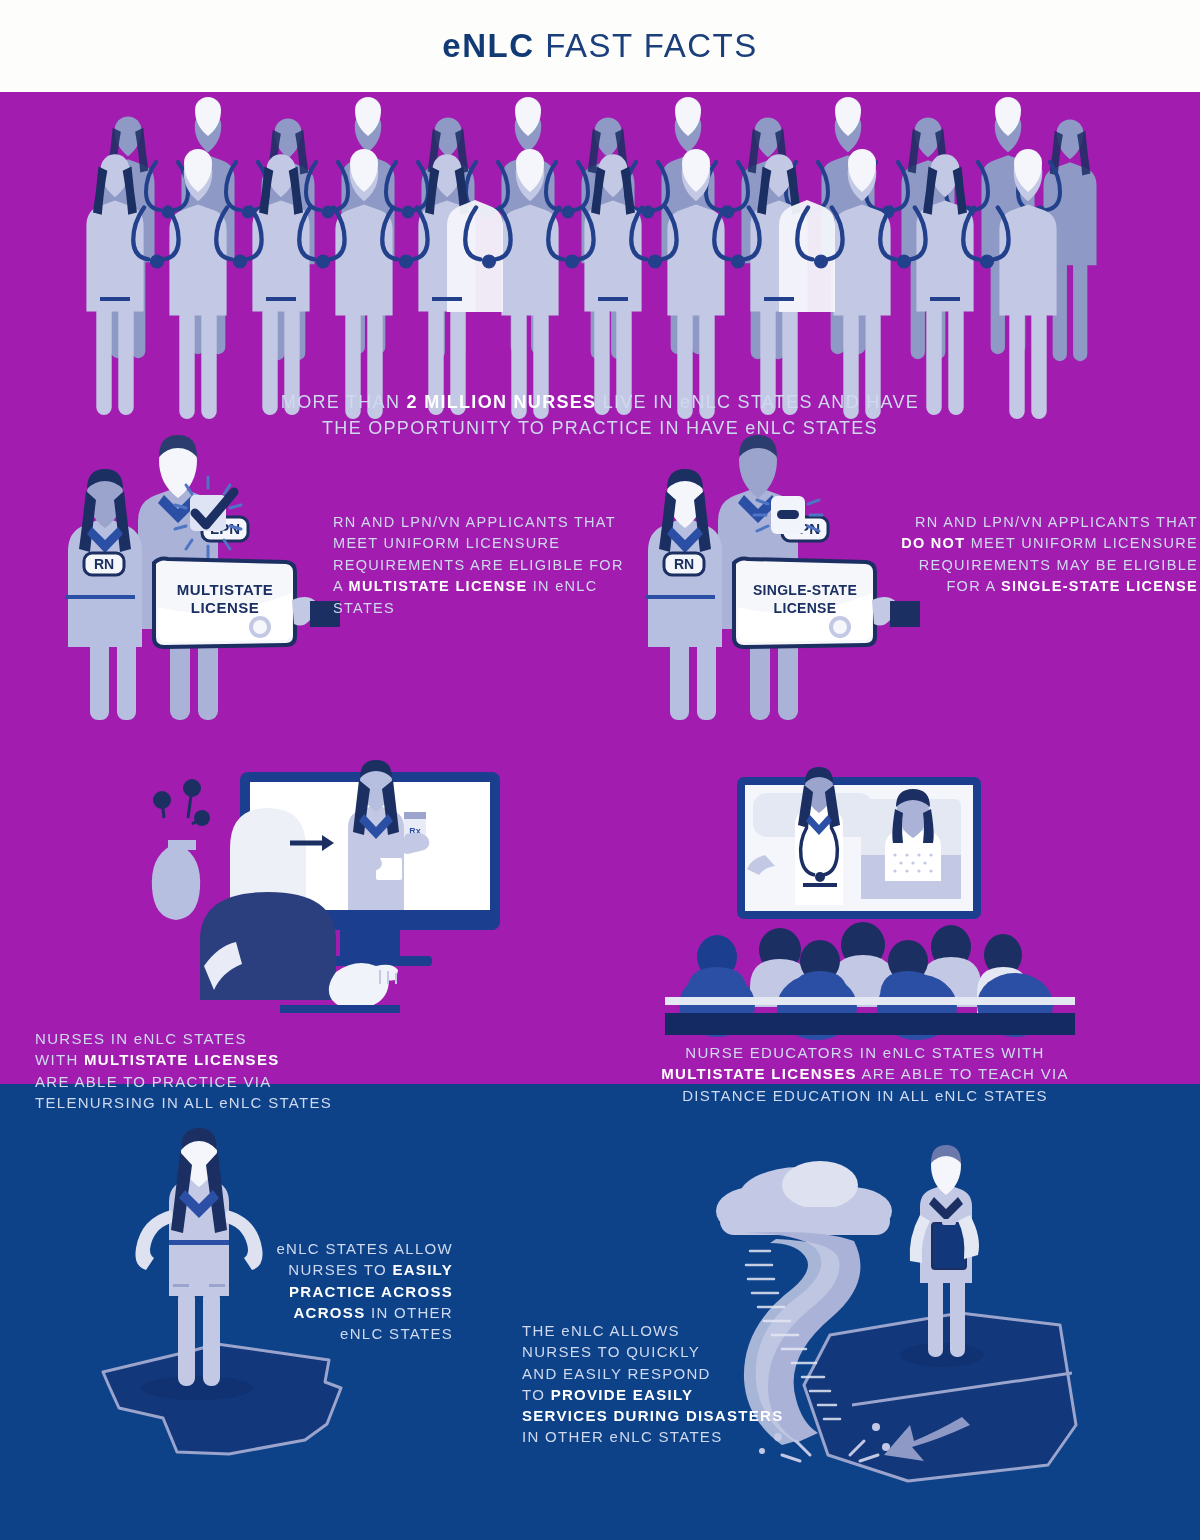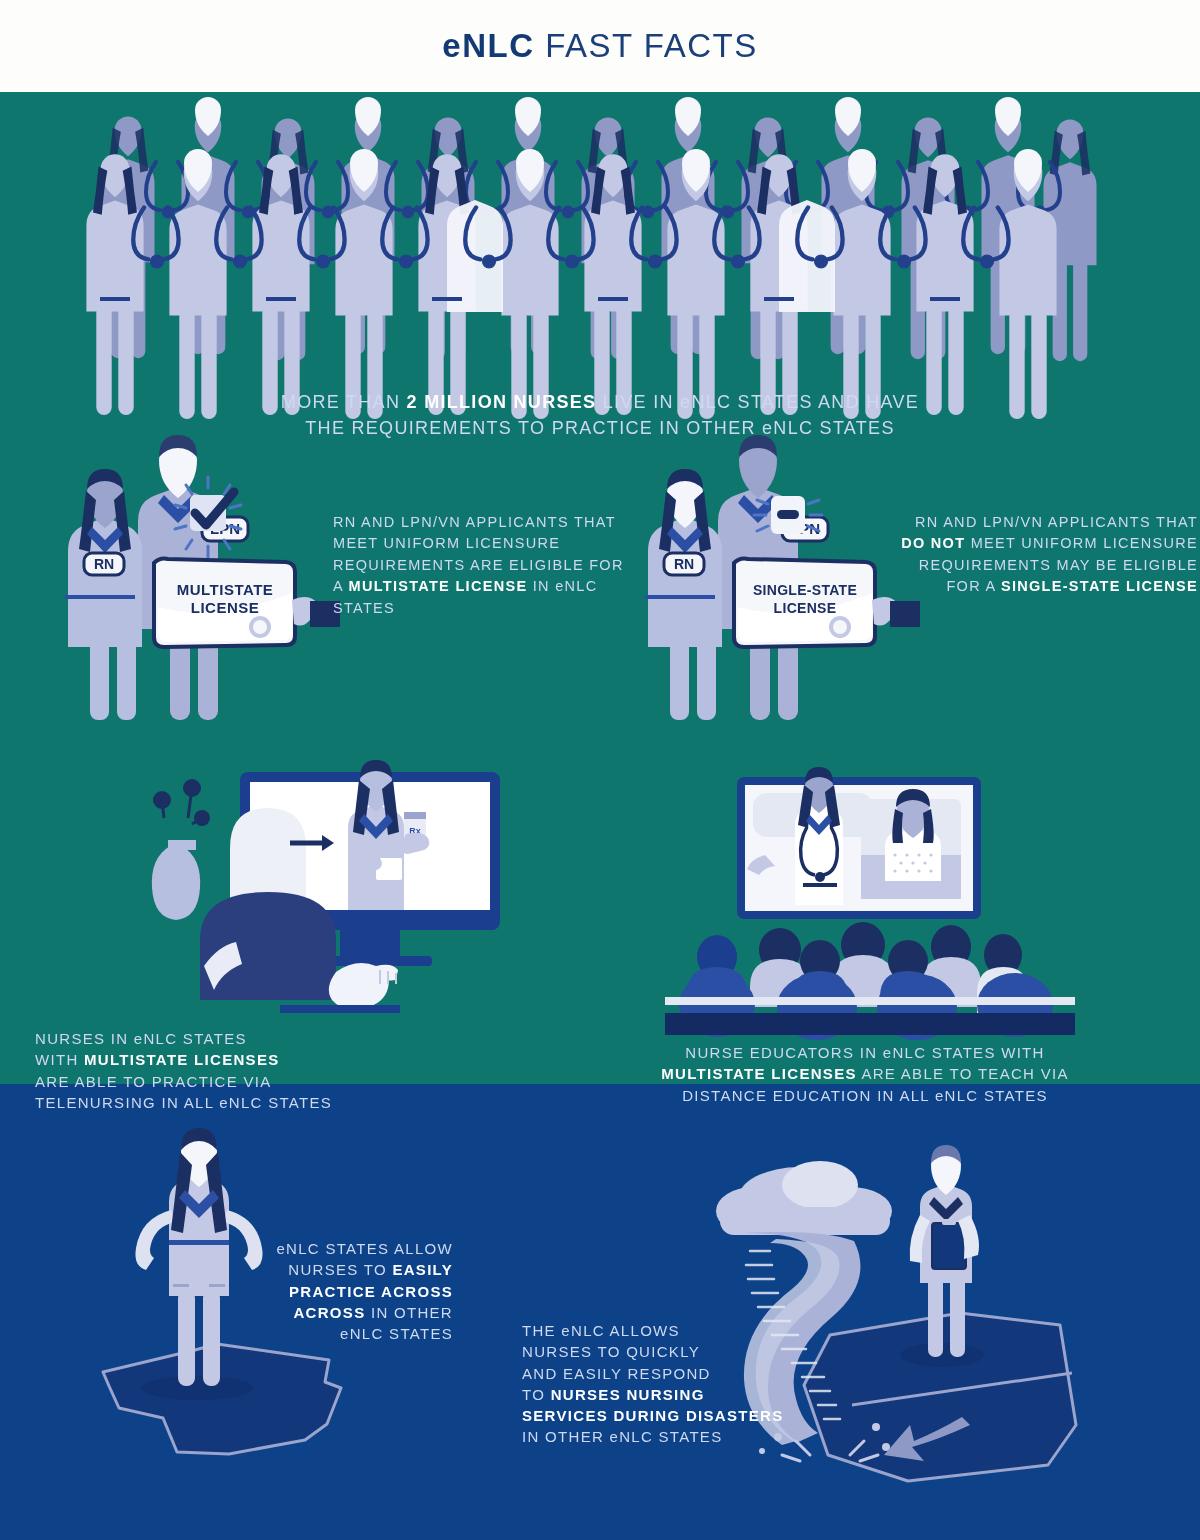--- a/index.html
+++ b/index.html
@@ -3,21 +3,21 @@
 <meta charset="utf-8">
 <style>
   html,body{margin:0;padding:0;}
   body{
     width:1200px;height:1540px;
     background:#0d4289;
     font-family:"Liberation Sans", sans-serif;
     overflow:hidden;
     position:relative;
   }
-  .page{position:relative;width:1200px;height:1084px;background:#0f766e;}
+  .page{position:relative;width:1200px;height:1084px;background:#a21caf;}
 
   
   .header{
     position:absolute;left:0;top:0;width:1200px;height:92px;
     background:#fdfdfb;
     display:flex;align-items:center;justify-content:center;
   }
   .header-title{
     font-size:33px;letter-spacing:1.5px;color:#1b3f7a;font-weight:300;
     white-space:pre;
@@ -200,21 +200,21 @@
         <rect x="432" y="205" width="30" height="4"></rect>
           <rect x="598" y="205" width="30" height="4"></rect>
         <rect x="764" y="205" width="30" height="4"></rect>
           <rect x="930" y="205" width="30" height="4"></rect>
       </g>
     </svg>
   </div>
 
   <div class="crowd-caption cap">
     <span>MORE THAN <b>2 MILLION NURSES</b> LIVE IN eNLC STATES AND HAVE</span><br>
-    <span>THE REQUIREMENTS TO PRACTICE IN OTHER eNLC STATES</span>
+    <span>THE OPPORTUNITY TO PRACTICE IN HAVE eNLC STATES</span>
   </div>
 
   <div class="lic-panel lic-left">
     <div class="lic-art">
       <svg width="280" height="275" viewBox="0 0 280 275">
 
         <g>
           <rect x="110" y="150" width="20" height="115" rx="9" fill="#aab2d8"></rect>
           <rect x="138" y="150" width="20" height="115" rx="9" fill="#aab2d8"></rect>
           <path d="M78 66 q0 -20 18 -26 l22 -8 l22 8 q18 6 18 26 v108 H78 z" fill="#aab2d8"></path>
@@ -560,16 +560,16 @@
         <path d="M251 8 q0 -18 15 -18 q15 0 15 18 q-7 -7 -15 -7 q-8 0 -15 7 z" fill="#6a78ab"></path>
         <path d="M254 42 l12 12 l12 -12 l5 7 l-17 17 l-17 -17 z" fill="#1b2f63"></path>
         <rect x="252" y="68" width="34" height="46" rx="3" fill="#12377a" stroke="#1b2f63" stroke-width="2"></rect>
         <rect x="262" y="64" width="14" height="6" rx="2" fill="#c3c9e4"></rect>
         <path d="M240 60 q-12 22 -10 46 l12 2 q-2 -24 8 -42 z" fill="#e4e8f3"></path>
         <path d="M290 60 q12 22 8 40 l-14 4 q2 -22 -6 -38 z" fill="#e4e8f3"></path>
       </g>
     </svg>
   </div>
   <div class="dis-caption cap">
-    THE eNLC ALLOWS<br>NURSES TO QUICKLY<br>AND EASILY RESPOND<br>TO <b>NURSES NURSING</b><br><b>SERVICES DURING DISASTERS</b><br>IN OTHER eNLC STATES
+    THE eNLC ALLOWS<br>NURSES TO QUICKLY<br>AND EASILY RESPOND<br>TO <b>PROVIDE EASILY</b><br><b>SERVICES DURING DISASTERS</b><br>IN OTHER eNLC STATES
   </div>
 
 </div>
 
 </body></html>

